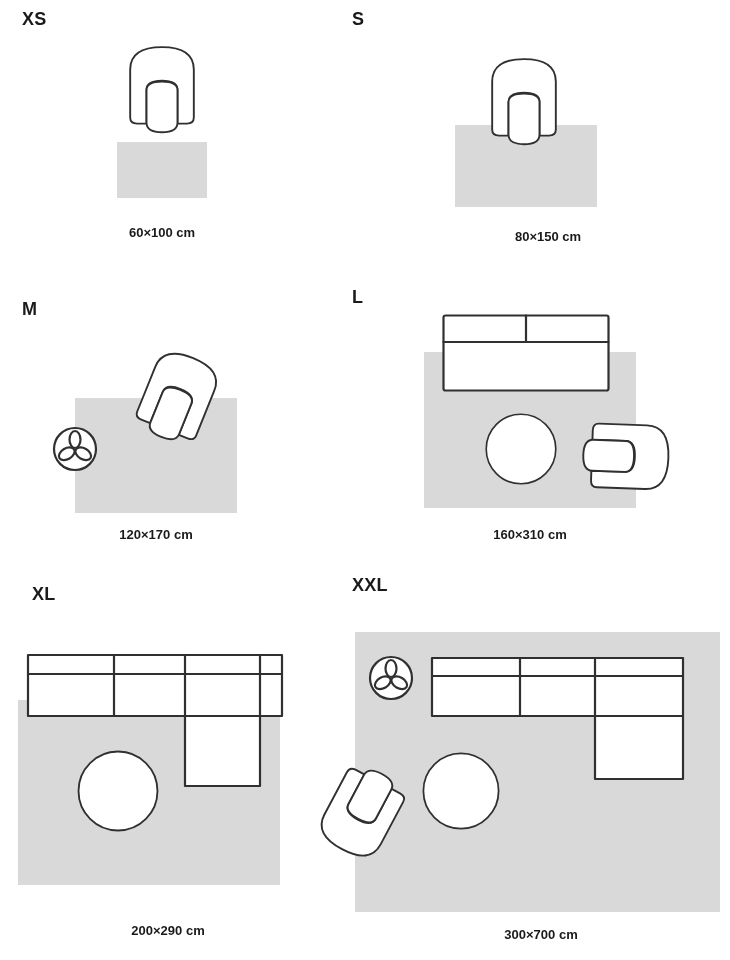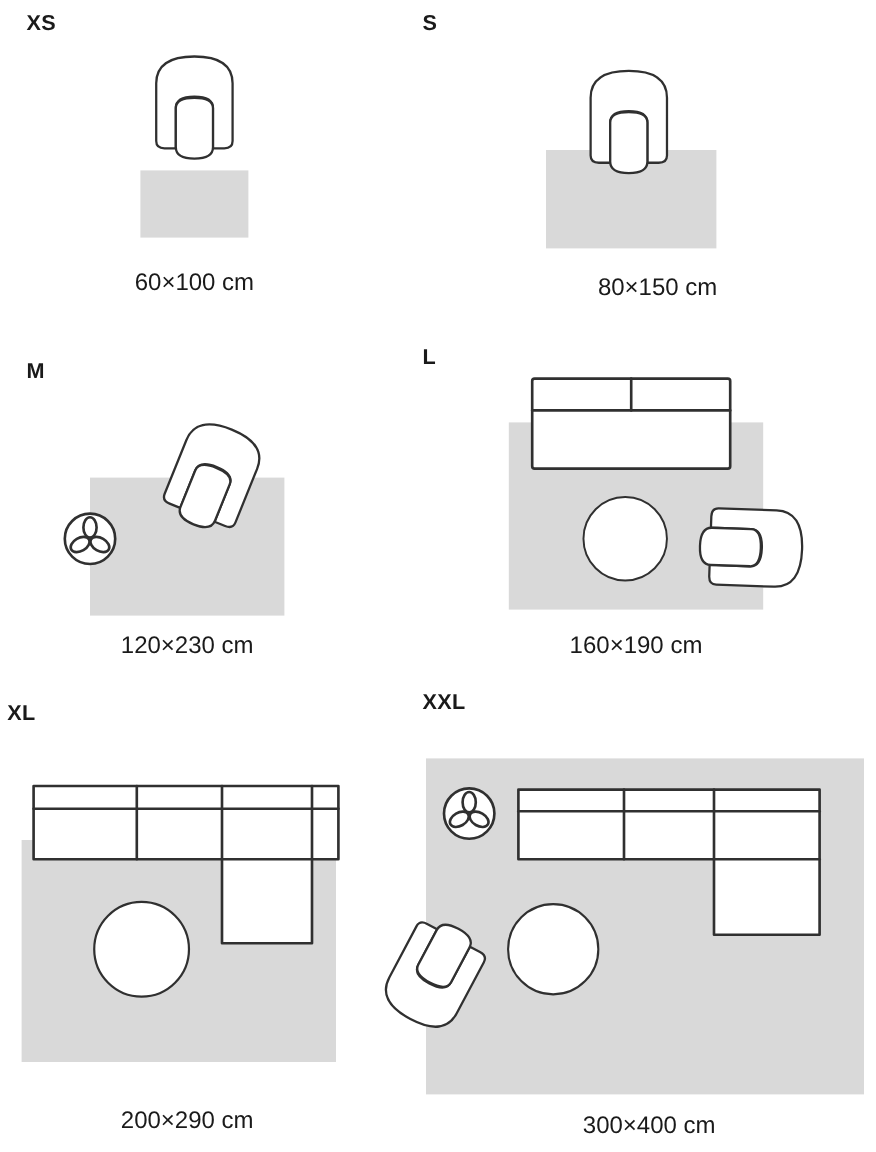--- a/index.html
+++ b/index.html
@@ -19,22 +19,22 @@
   .size-label {
     position: absolute;
     font-size: 18px;
     font-weight: 700;
     letter-spacing: .3px;
     color: var(--text, #1a1a1a);
     line-height: 1;
   }
   .dim {
     position: absolute;
-    font-size: 20px;
-    font-weight: 400;
+    font-size: 13px;
+    font-weight: 700;
     color: var(--text, #1a1a1a);
     transform: translateX(-50%);
     white-space: nowrap;
     line-height: 1;
   }
   .rug {
     position: absolute;
     background: var(--rug, #d9d9d9);
   }
   .furn { position: absolute; }
@@ -121,58 +121,58 @@
     <div class="furn" style="left:135px; top:348px; width:86px; height:95px; transform:rotate(22deg)">
       <svg viewBox="0 0 100 110">
           <use href="#sym-armchair"></use>
         </svg>
     </div>
     <div class="furn" style="left:51px; top:425px; width:48px; height:48px">
       <svg viewBox="0 0 48 48">
           <use href="#sym-plant"></use>
         </svg>
     </div>
-    <p class="dim" style="left:156px; top:528px">120×230 cm</p>
+    <p class="dim" style="left:156px; top:528px">120×170 cm</p>
   </section>
 
   <section>
     <h2 class="size-label" style="left:352px; top:288px">L</h2>
     <div class="rug" style="left:424px; top:352px; width:212px; height:156px"></div>
     <div class="furn" style="left:442px; top:314px; width:168px; height:78px">
       <svg viewBox="0 0 168 78">
           <use href="#sym-sofa"></use>
         </svg>
     </div>
     <div class="furn" style="left:484px; top:412px; width:74px; height:74px">
       <svg viewBox="0 0 100 100">
           <use href="#sym-table"></use>
         </svg>
     </div>
     <div class="furn" style="left:585px; top:409px; width:86px; height:95px; transform:rotate(92deg)">
       <svg viewBox="0 0 100 110">
           <use href="#sym-armchair"></use>
         </svg>
     </div>
-    <p class="dim" style="left:530px; top:528px">160×190 cm</p>
+    <p class="dim" style="left:530px; top:528px">160×310 cm</p>
   </section>
 
   <section>
-    <h2 class="size-label" style="left:6px; top:585px">XL</h2>
+    <h2 class="size-label" style="left:32px; top:585px">XL</h2>
     <div class="rug" style="left:18px; top:700px; width:262px; height:185px"></div>
     <div class="furn" style="left:26px; top:653px; width:258px; height:135px">
       <svg viewBox="0 0 258 135">
           <use href="#sym-sectional-xl"></use>
         </svg>
     </div>
     <div class="furn" style="left:76px; top:749px; width:84px; height:84px">
       <svg viewBox="0 0 100 100">
           <use href="#sym-table"></use>
         </svg>
     </div>
-    <p class="dim" style="left:156px; top:924px">200×290 cm</p>
+    <p class="dim" style="left:168px; top:924px">200×290 cm</p>
   </section>
 
   <section>
     <h2 class="size-label" style="left:352px; top:576px">XXL</h2>
     <div class="rug" style="left:355px; top:632px; width:365px; height:280px"></div>
     <div class="furn" style="left:367px; top:654px; width:48px; height:48px">
       <svg viewBox="0 0 48 48">
           <use href="#sym-plant"></use>
         </svg>
     </div>
@@ -184,16 +184,16 @@
     <div class="furn" style="left:421px; top:751px; width:80px; height:80px">
       <svg viewBox="0 0 100 100">
           <use href="#sym-table"></use>
         </svg>
     </div>
     <div class="furn" style="left:318px; top:766px; width:86px; height:95px; transform:rotate(208deg)">
       <svg viewBox="0 0 100 110">
           <use href="#sym-armchair"></use>
         </svg>
     </div>
-    <p class="dim" style="left:541px; top:928px">300×400 cm</p>
+    <p class="dim" style="left:541px; top:928px">300×700 cm</p>
   </section>
 
 </div>
 
 </body></html>

